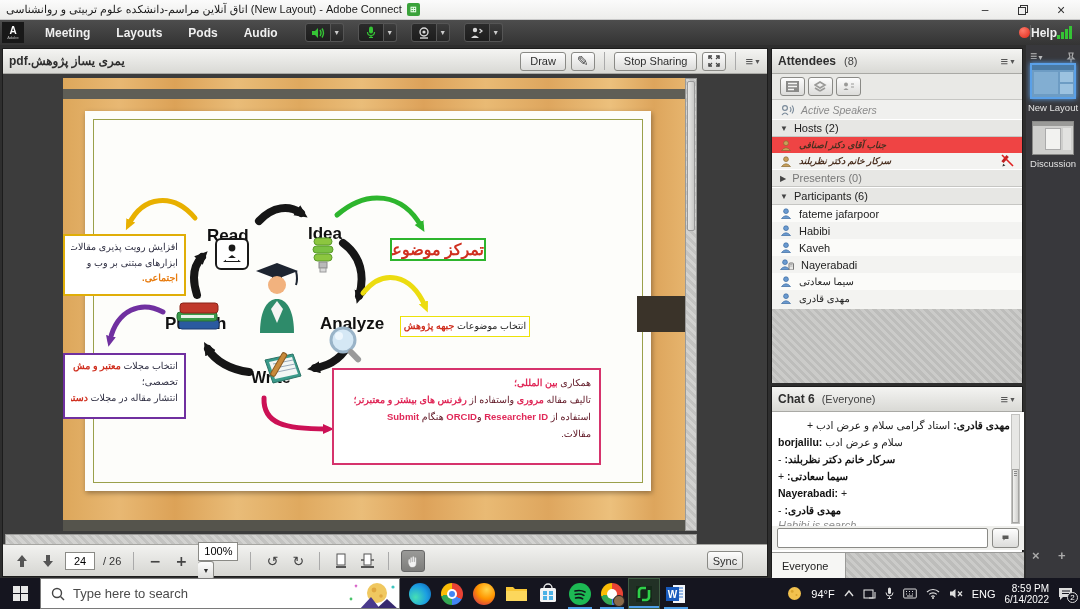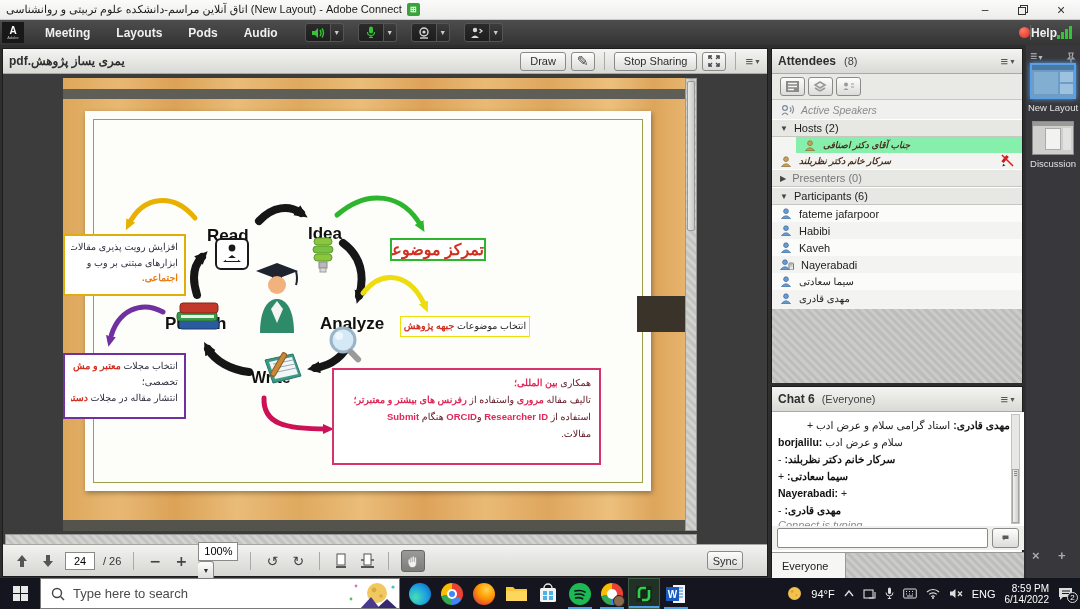--- a/index.html
+++ b/index.html
@@ -393,21 +393,21 @@
             <path d="M2,11 q3,-4 6,0" fill="none" stroke="#7a8a9a" stroke-width="1.2"></path>
             <path d="M10,3 q2,2.5 0,5 M12,1.5 q3,4 0,8" stroke="#7a8a9a" stroke-width="1.1" fill="none"></path>
           </svg>
         </span>
       <span style="font-style:italic;color:#8a8a8a;font-size:10.5px;">Active Speakers</span>
     </div>
     <div class="arow sechdr" style="height:18px;">
       <span class="tri">▼</span>
       <span>Hosts (2)</span>
     </div>
-    <div class="arow" style="height:16px;background:#86efac;margin-left:24px;">
+    <div class="arow" style="height:16px;background:#ef4444;">
       <span class="pico">
           <svg width="12" height="11" viewBox="0 0 12 11">
             <circle cx="6" cy="3.2" r="2.4" fill="#c9a05a" stroke="#8a6a30" stroke-width="0.7"></circle>
             <path d="M1.5,10.5 q4.5,-5.5 9,0 z" fill="#c9a05a" stroke="#8a6a30" stroke-width="0.7"></path>
           </svg>
         </span>
       <span class="hostname" dir="rtl">جناب آقای دکتر اصنافی</span>
     </div>
     <div class="arow" style="height:16px;background:#f3f3f1;">
       <span class="pico">
@@ -500,21 +500,21 @@
           <small>▼</small>
         </span>
     </div>
     <div id="chatbody">
       <div class="msg m-rtl-r"><b>مهدی قادری:</b><span> استاد گرامی سلام و عرض ادب +</span></div>
       <div class="msg"><b>borjalilu:</b><span> سلام و عرض ادب</span></div>
       <div class="msg m-rtl-l"><b>سرکار خانم دکتر نظربلند:</b><span> -</span></div>
       <div class="msg m-rtl-l"><b>سیما سعادتی:</b><span> +</span></div>
       <div class="msg"><b>Nayerabadi:</b><span> +</span></div>
       <div class="msg m-rtl-l"><b>مهدی قادری:</b><span> -</span></div>
-      <div class="typing">Connect is typing...</div>
+      <div class="typing">Habibi is search...</div>
     </div>
     <div class="cscroll">
         <div class="cthumb">
           <i></i>
           <i></i>
           <i></i>
         </div>
       </div>
     <div id="chatinputrow">
       <input id="chatinput" value="" style="">

